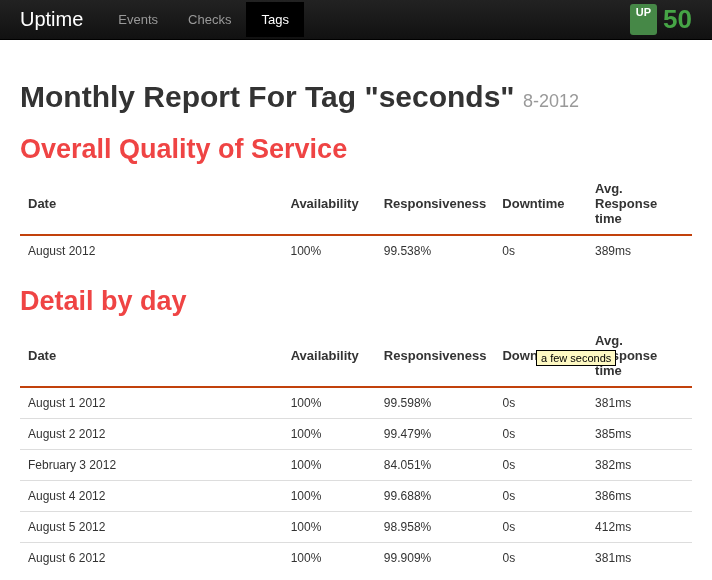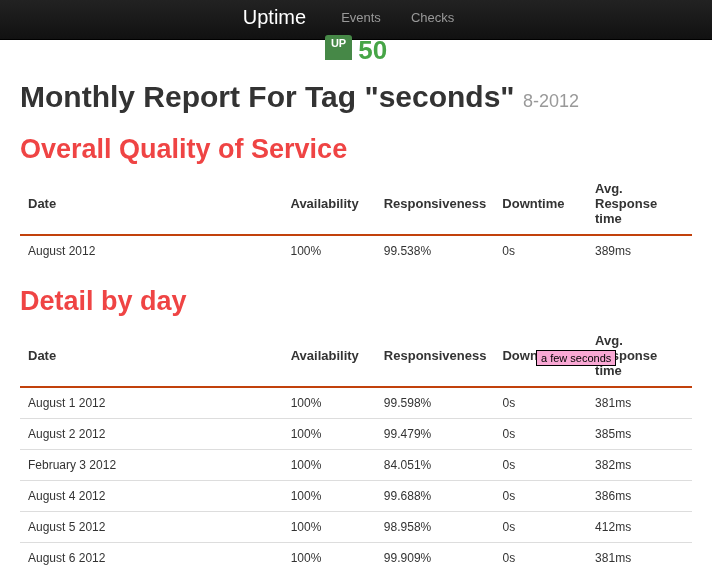--- a/index.html
+++ b/index.html
@@ -1,17 +1,17 @@
 <!DOCTYPE html>
 <html><head>
   <meta charset="utf-8">
   <style>
     * { margin: 0; padding: 0; box-sizing: border-box; }
     body { font-family: "Helvetica Neue", Helvetica, Arial, sans-serif; font-size: 13px; color: #333; background: #fff; }
-    .navbar { background: #1b1b1b; background-image: linear-gradient(to bottom, #222, #111); height: 40px; display: flex; align-items: center; padding: 0 20px; justify-content: space-between; border-bottom: 1px solid #000; flex-direction: column; }
+    .navbar { background: #1b1b1b; background-image: linear-gradient(to bottom, #222, #111); height: 40px; display: flex; align-items: center; padding: 0 20px; justify-content: space-between; border-bottom: 1px solid #000; }
     .navbar-left { display: flex; align-items: center; gap: 0; }
     .brand { color: #fff; font-size: 20px; font-weight: 200; padding: 0 20px 0 0; }
     .nav-items { display: flex; list-style: none; }
     .nav-item { padding: 10px 15px; color: #999; font-size: 13px; cursor: pointer; }
     .nav-item.active { background: #000; color: #fff; }
     .navbar-right { display: flex; gap: 6px; }
     .up-badge { background: #468847; color: #fff; font-size: 11px; font-weight: bold; padding: 2px 6px; border-radius: 3px; }
     .count { color: #46a546; font-size: 26px; font-weight: bold; }
     .container { max-width: 940px; margin: 0 auto; padding: 0 20px; }
     .content { background: #fff; margin-top: 20px; padding: 20px 0; }
@@ -19,32 +19,33 @@
     h1 .sub { font-size: 18px; color: #999; font-weight: normal; }
     h2 { font-size: 27px; font-weight: bold; color: #ef4444; margin-top: 20px; margin-bottom: 8px; }
     table { width: 100%; border-collapse: collapse; margin-bottom: 10px; }
     thead th { text-align: left; font-weight: bold; font-size: 13px; padding: 8px; border-bottom: 2px solid #c2410c; color: #333; }
     tbody td { padding: 8px; border-top: 1px solid #ddd; font-size: 12px; color: #333; }
     .col-date { width: 42%; }
     .col-avail { width: 14%; }
     .col-resp { width: 14%; }
     .col-down { width: 14%; }
     .col-avg { width: 16%; }
-    .tooltip { position: absolute; background: #f9a8d4; border: 1px solid #000; font-size: 11px; padding: 1px 4px; color: #000; z-index: 10; white-space: nowrap; }
+    .tooltip { position: absolute; background: #fef9c3; border: 1px solid #000; font-size: 11px; padding: 1px 4px; color: #000; z-index: 10; white-space: nowrap; }
     .main-panel { position: relative; }
   </style>
 </head>
 <body>
 
 <div class="navbar">
   <div class="navbar-left">
     <div class="brand">Uptime</div>
     <ul class="nav-items">
       <li class="nav-item">Events</li>
       <li class="nav-item">Checks</li>
+      <li class="nav-item active">Tags</li>
     </ul>
   </div>
   <div class="navbar-right">
     <span class="up-badge">UP</span>
     <span class="count">50</span>
   </div>
 </div>
 
 <div class="container main-panel">
   <div class="content">

